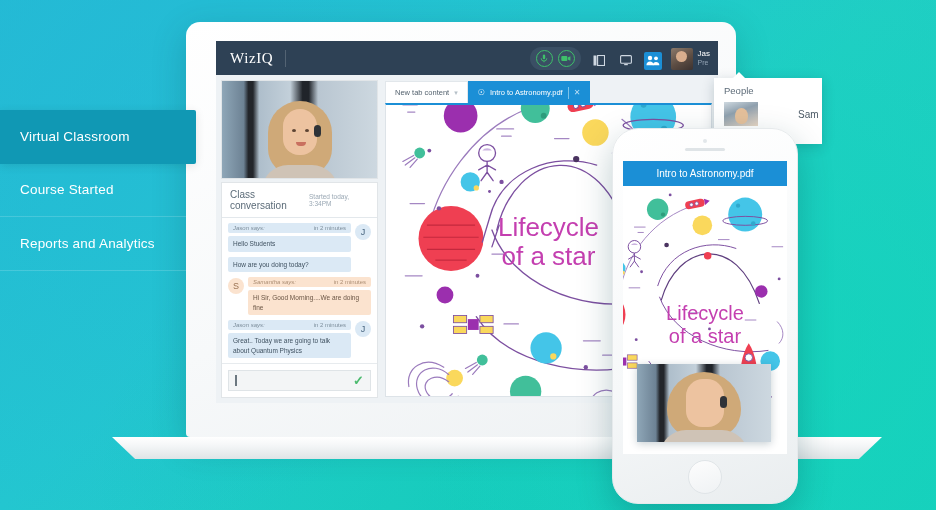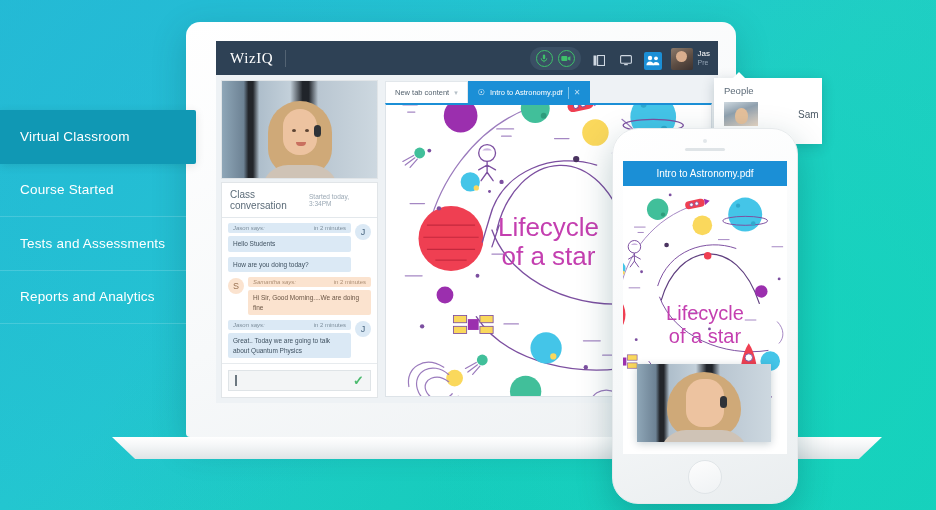--- a/index.html
+++ b/index.html
@@ -312,23 +312,20 @@
 <body>
 
 <div class="bg-wash"></div>
 
 <nav class="sidebar">
   <div class="nav-item active">
     <span>Virtual Classroom</span>
   </div>
   <div class="nav-item">
     <span>Course Started</span>
-  </div>
-  <div class="nav-item">
-    <span>Tests and Assessments</span>
   </div>
   <div class="nav-item">
     <span>Reports and Analytics</span>
   </div>
 </nav>
 
 <div class="laptop">
   <div class="laptop-lid"></div>
   <div class="laptop-base"></div>
 

